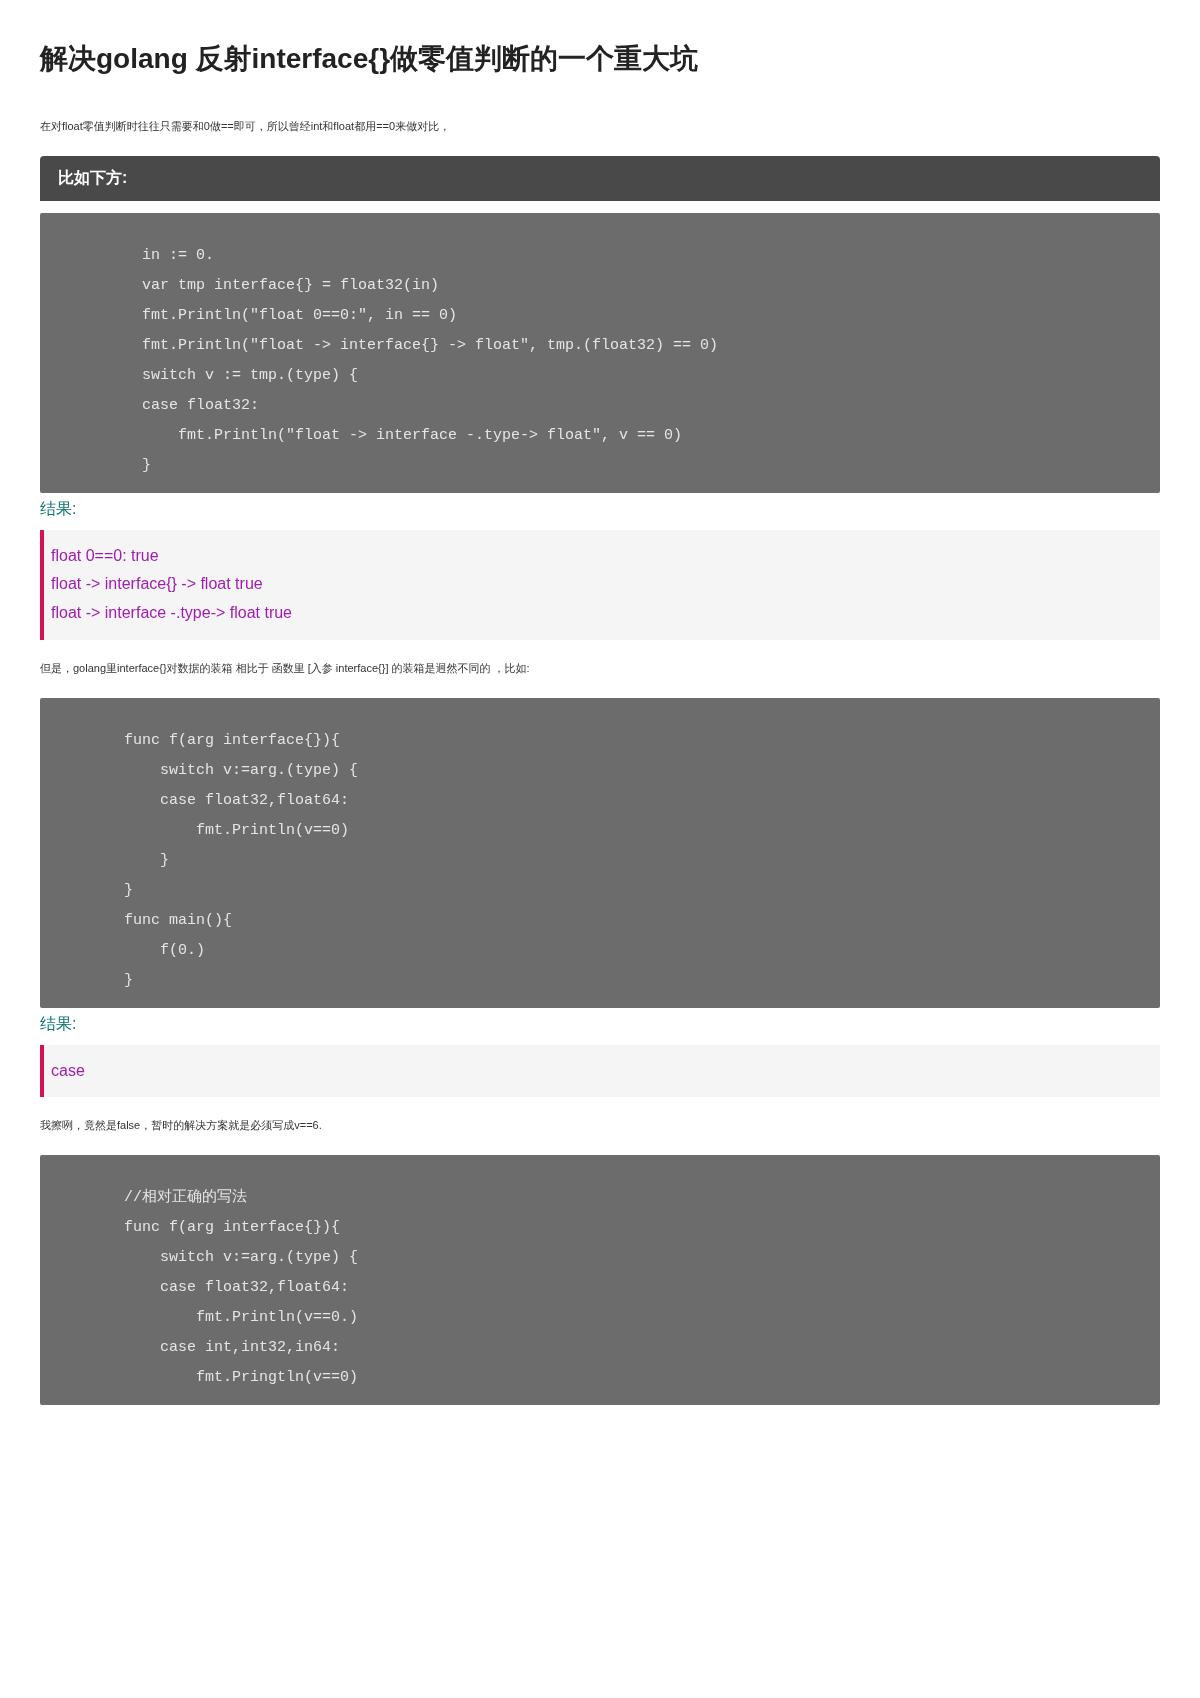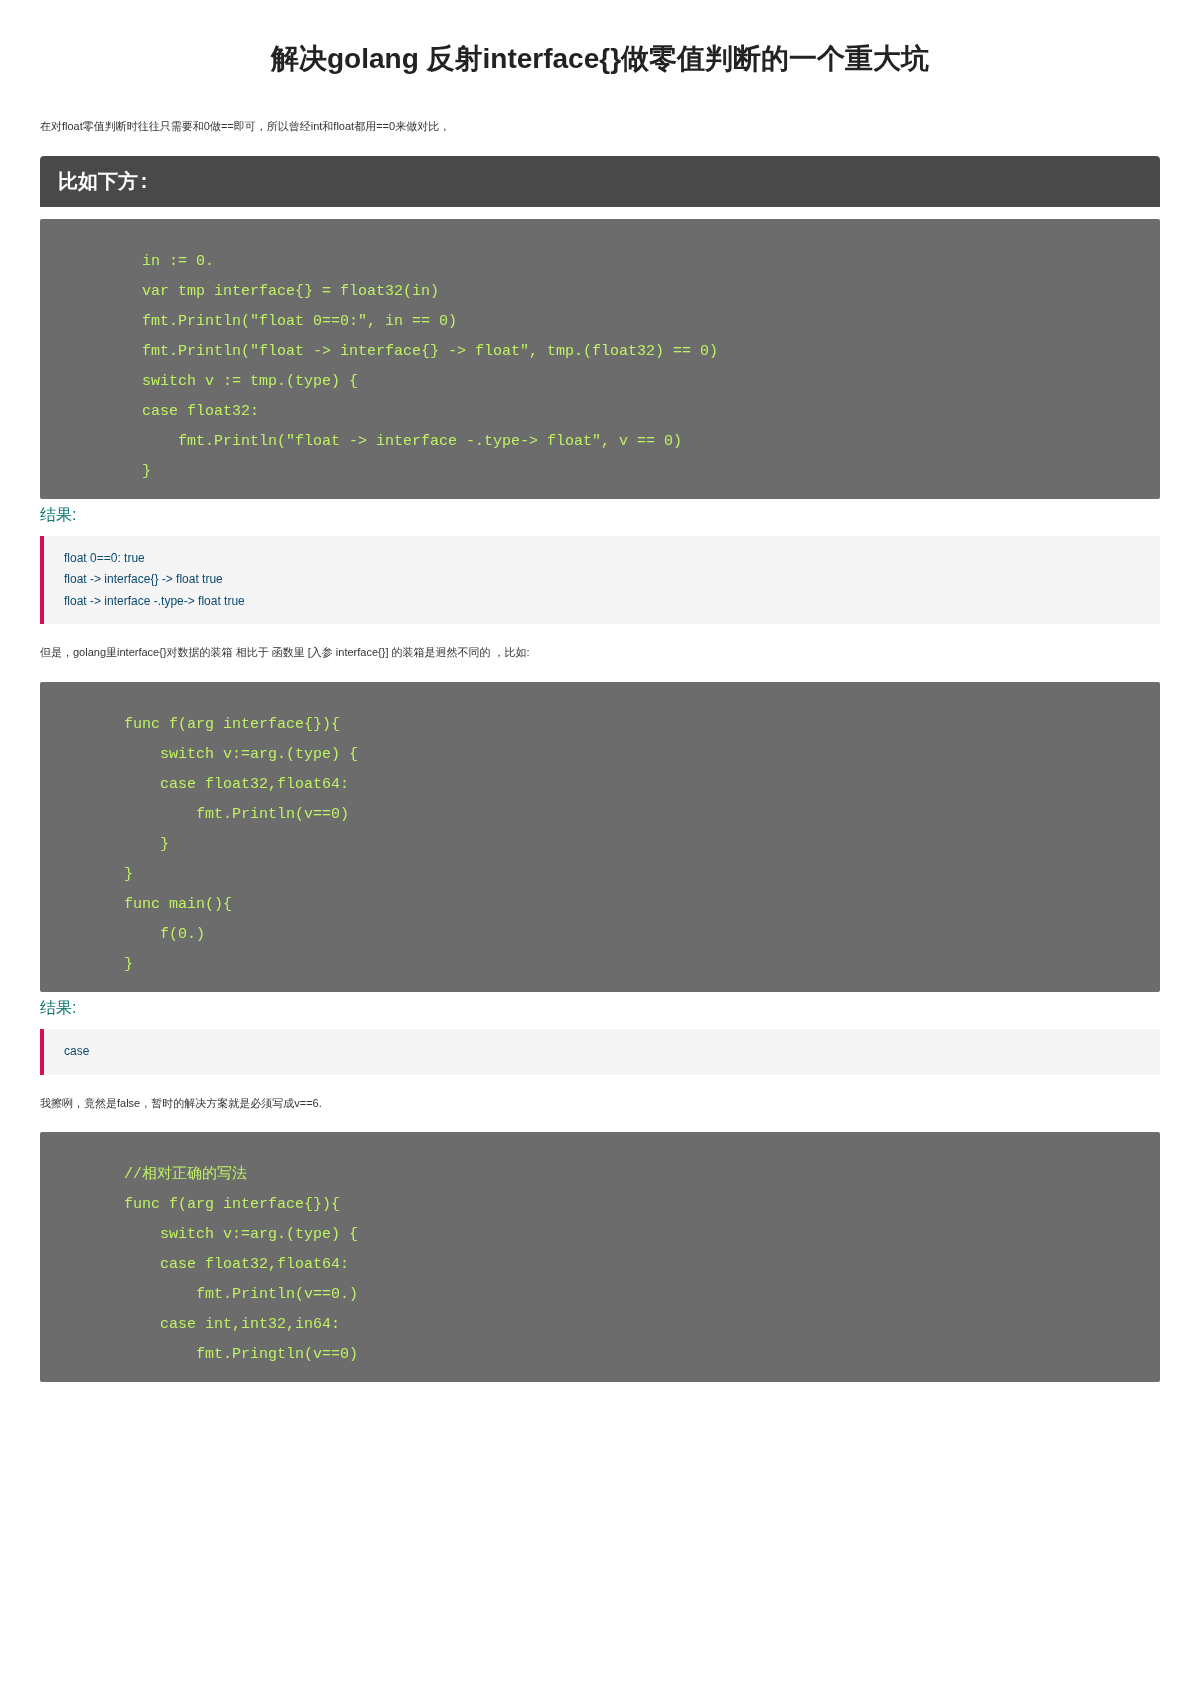--- a/index.html
+++ b/index.html
@@ -4,67 +4,65 @@
 <style>
   * { margin: 0; padding: 0; box-sizing: border-box; }
   body {
     font-family: -apple-system, BlinkMacSystemFont, "Segoe UI", "Microsoft YaHei", sans-serif;
     background: #ffffff;
     width: 1200px;
     color: #333;
     padding: 40px 40px 20px 40px;
   }
   .title {
-    text-align: center;
     font-size: 28px;
     font-weight: 700;
     color: #222;
     margin-bottom: 40px;
   }
   .para {
     font-size: 11px;
     color: #333;
     margin-bottom: 20px;
     line-height: 1.6;
   }
   .section-header {
     background: #494949;
     color: #fff;
-    font-size: 20px;
+    font-size: 16px;
     font-weight: 600;
     padding: 12px 18px;
     border-top-left-radius: 4px;
     border-top-right-radius: 4px;
     margin-bottom: 0;
-    font-family: Liberation Mono, monospace;
   }
   .code-block {
     background: #6c6c6c;
-    color: #bef264;
+    color: #e5e5e5;
     font-family: "Courier New", Courier, monospace;
     font-size: 15px;
     line-height: 2.0;
     white-space: pre;
     padding: 28px 12px 12px 12px;
     margin-bottom: 6px;
     overflow: hidden;
     border-radius: 2px;
   }
   .after-header { margin-top: 12px; }
   .result-label {
     font-size: 16px;
     color: #0f766e;
     margin: 6px 0 10px 0;
   }
   .blockquote {
     border-left: 4px solid #d6114f;
     background: #f5f5f5;
-    padding: 12px 20px;
-    font-size: 12px;
-    color: #0c4a6e;
+    padding: 12px 7px;
+    font-size: 16px;
+    color: #a21caf;
     line-height: 1.8;
     margin-bottom: 20px;
     white-space: pre-line;
   }
 </style>
 </head>
 <body>
 
 <h1 class="title">解决golang 反射interface{}做零值判断的一个重大坑</h1>
 

